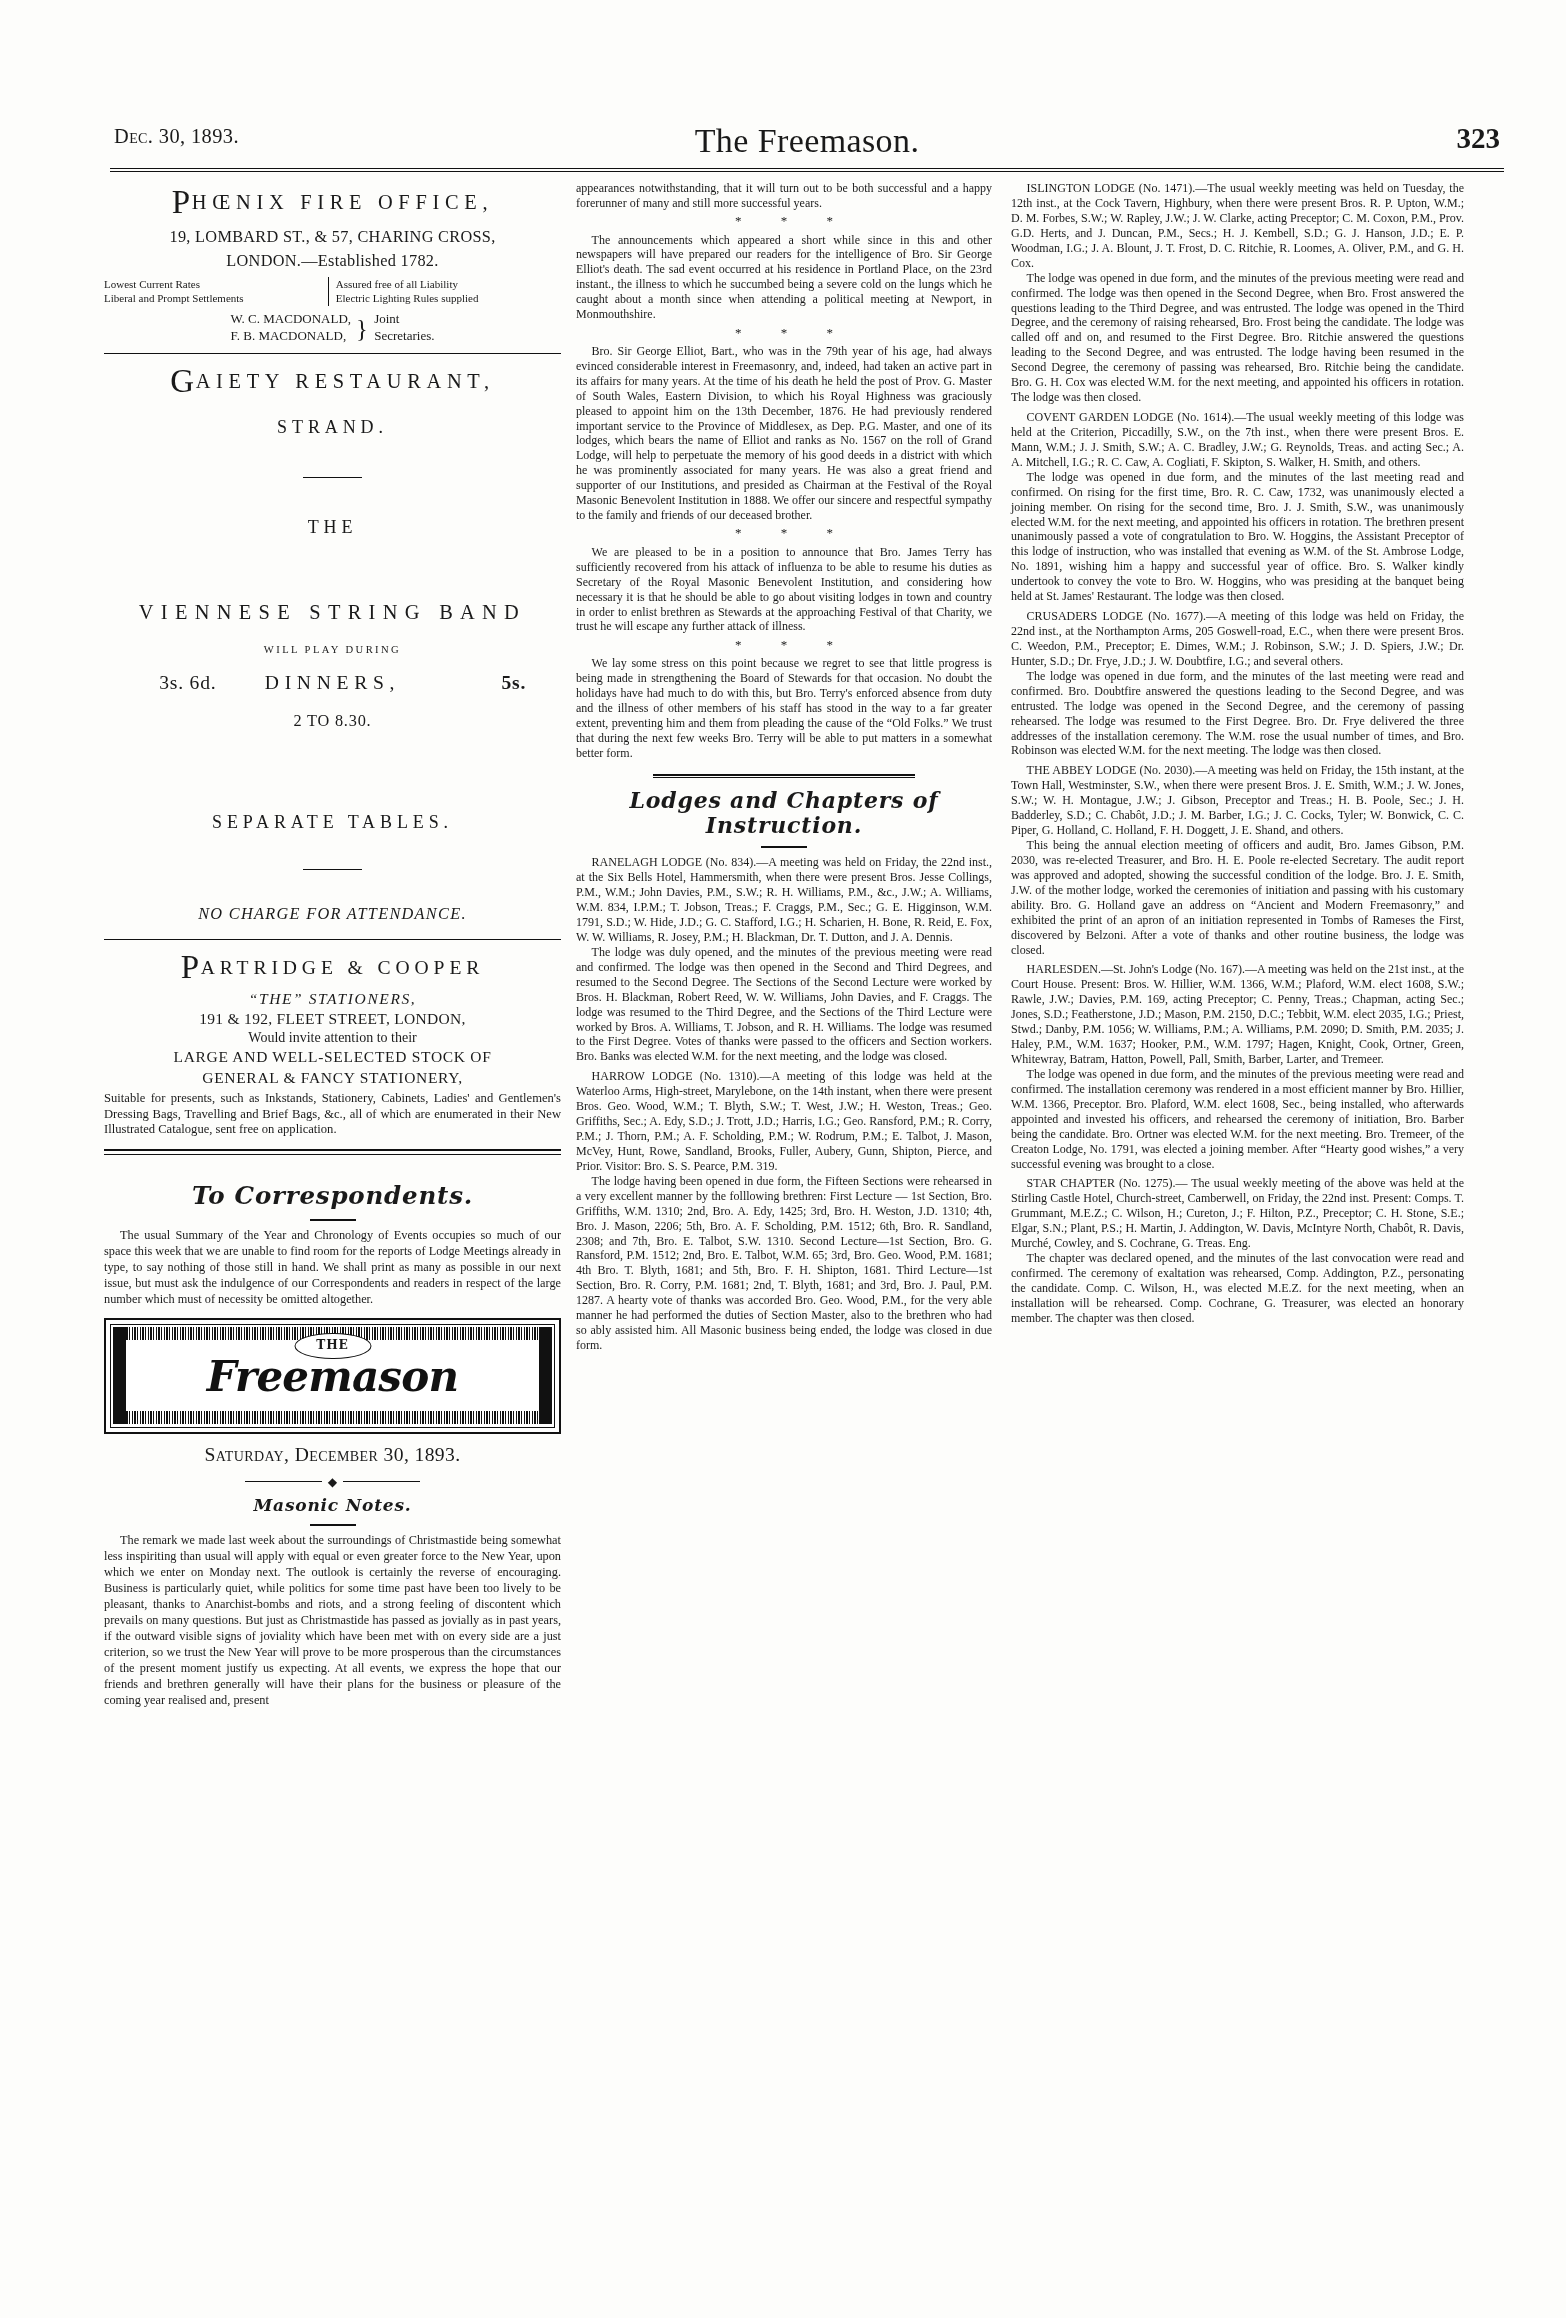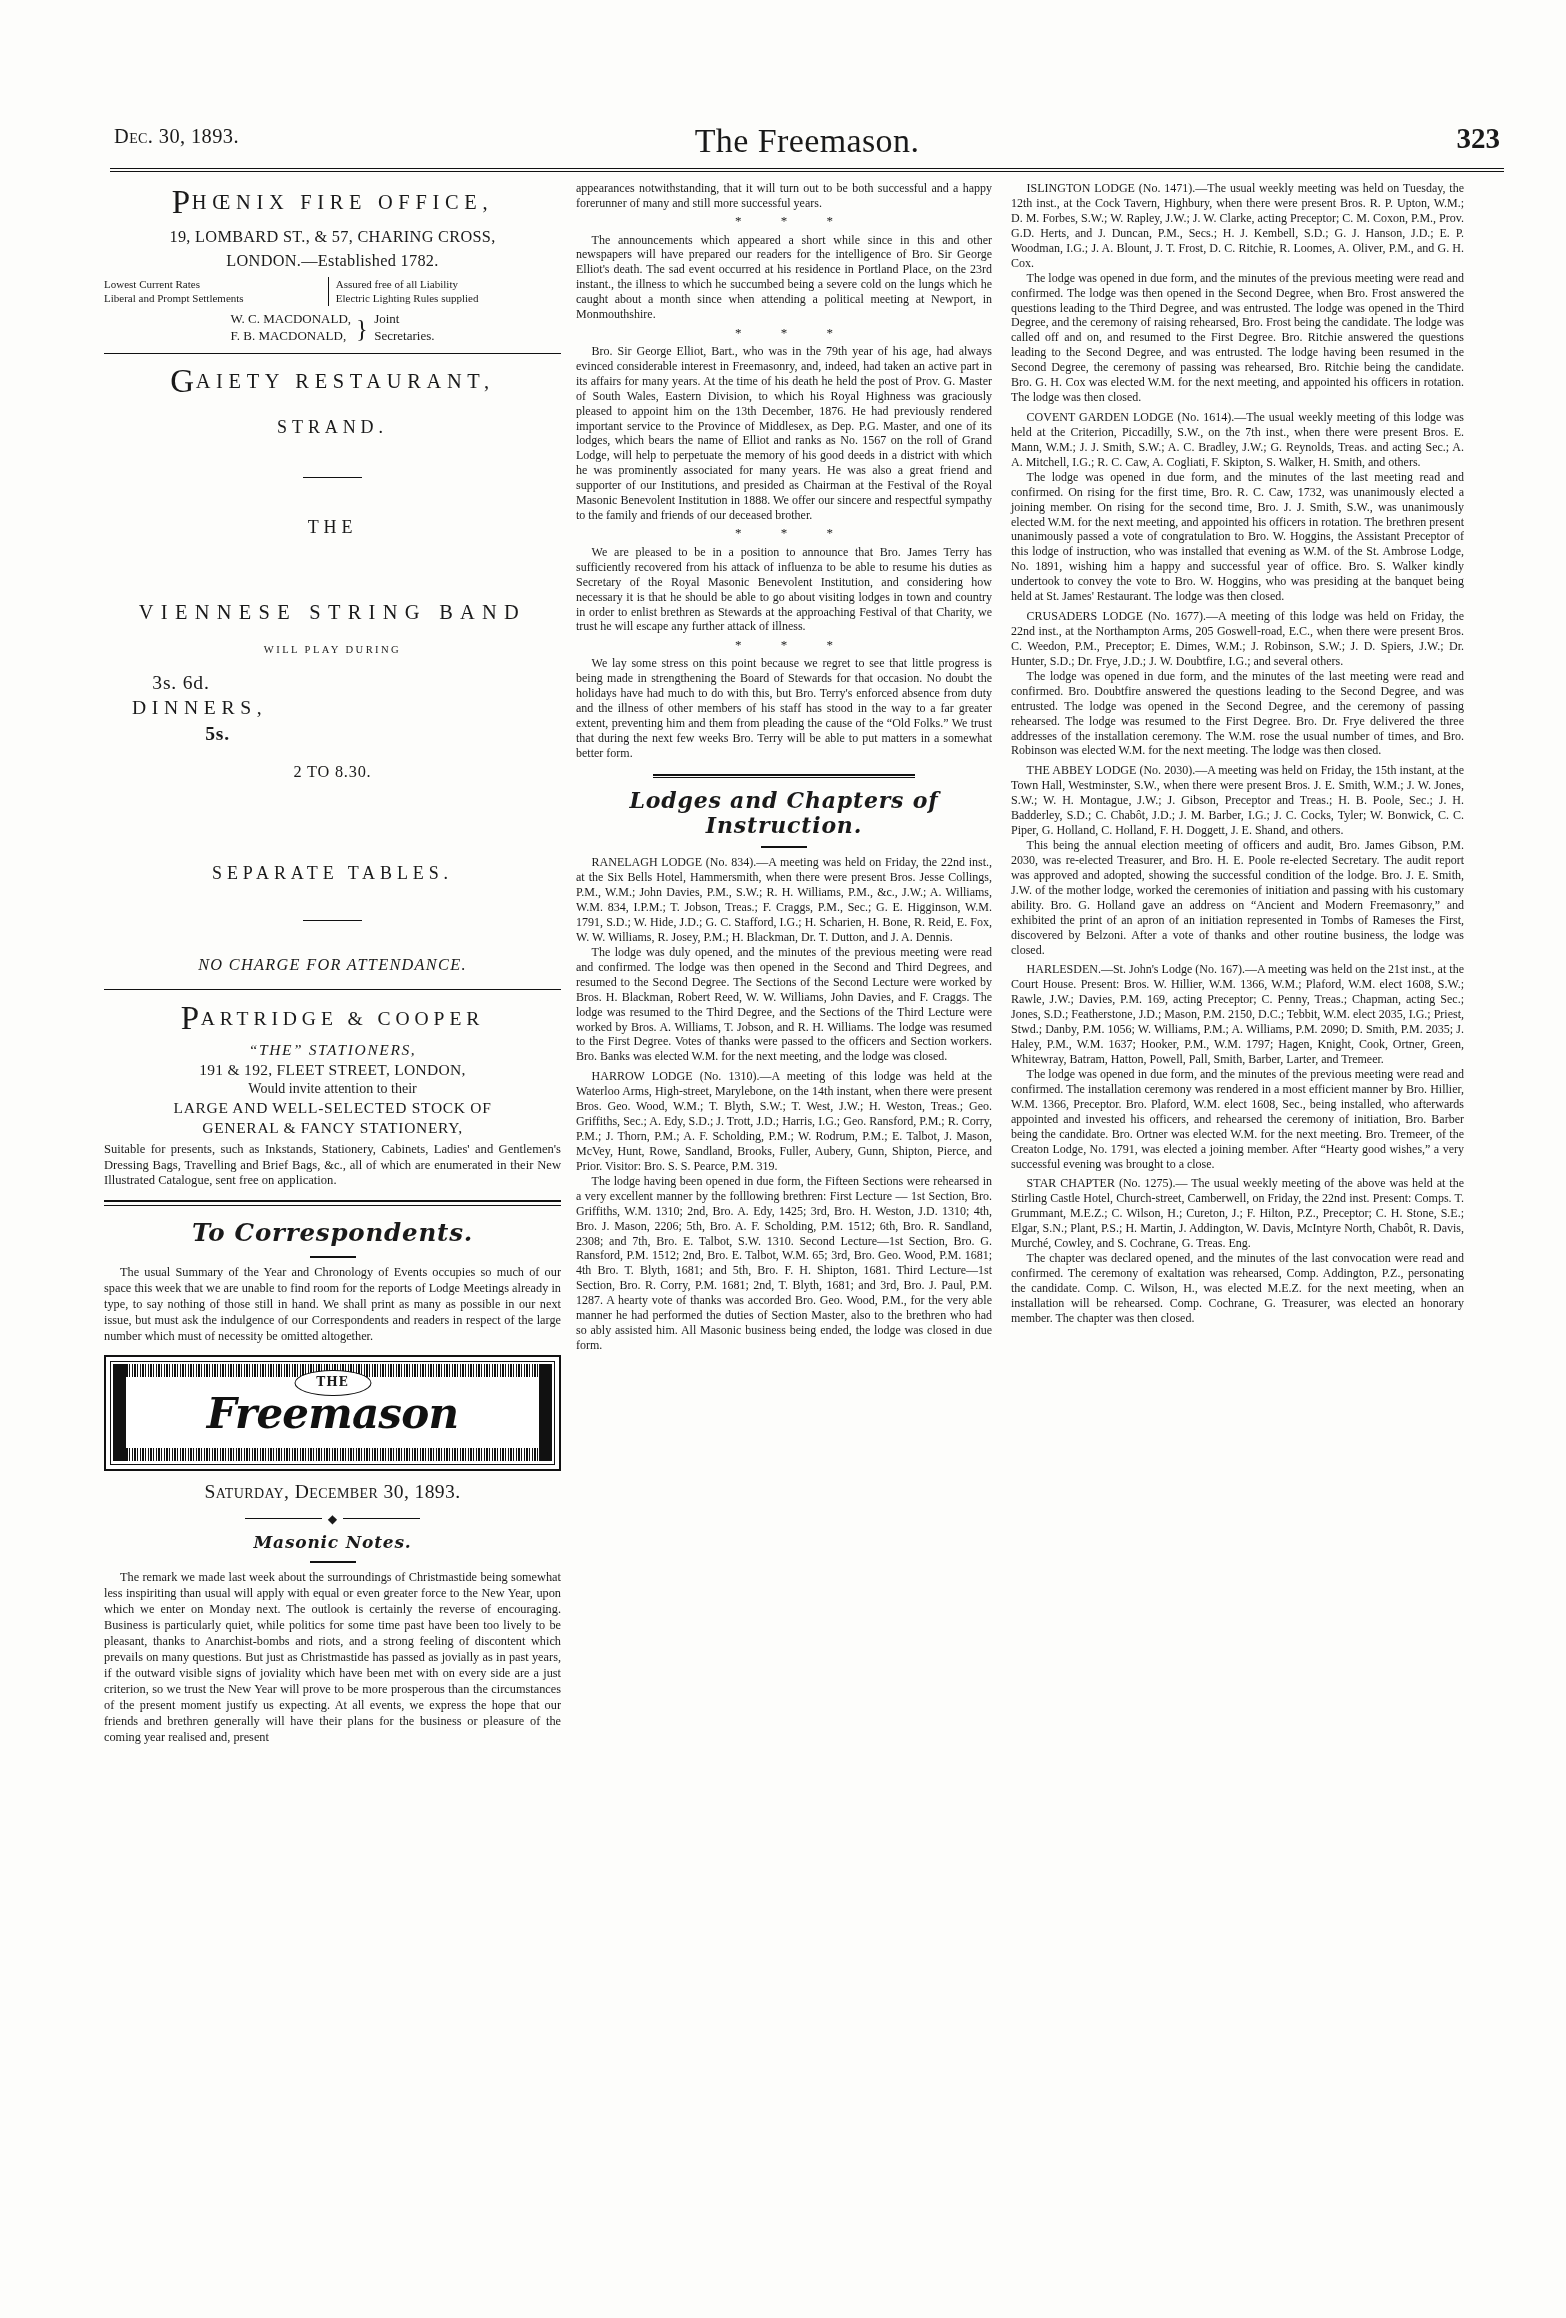--- a/index.html
+++ b/index.html
@@ -149,21 +149,20 @@
     font-size: 10.6px;
     letter-spacing: 2.4px;
   }
   .dinner-row {
     display: flex;
     justify-content: center;
     align-items: baseline;
     font-size: 19.6px;
     letter-spacing: 0.8px;
     margin-top: 13px;
-    flex-direction: column;
   }
   .dinner-row .price { width: 98px; }
   .dinner-row .word { letter-spacing: 5.7px; margin: 0 28px; }
   .center-line { text-align: center; }
 
   .nocharge {
     font-style: italic;
     font-size: 16.3px;
     letter-spacing: 1.3px;
     text-align: center;
@@ -189,21 +188,21 @@
   }
 
   
   .blackletter {
     font-family: "DejaVu Serif", serif;
     font-weight: bold;
     font-style: italic;
     text-align: center;
     letter-spacing: 0.8px;
   }
-  .hd-correspondents { font-size: 24.5px; margin-top: 11px; }
+  .hd-correspondents { font-size: 24.5px; margin-top: 25px; }
   .hd-masonic-notes { font-size: 17px; margin-top: 3px; font-style: italic; }
   .hd-lodges { font-size: 22px; line-height: 1.15; }
 
   .dbl-rule {
     border-top: 2px solid #111;
     border-bottom: 1.2px solid #111;
     height: 2.4px;
     margin: 11.4px 0 6.5px 0;
   }
   .tiny-rule {

